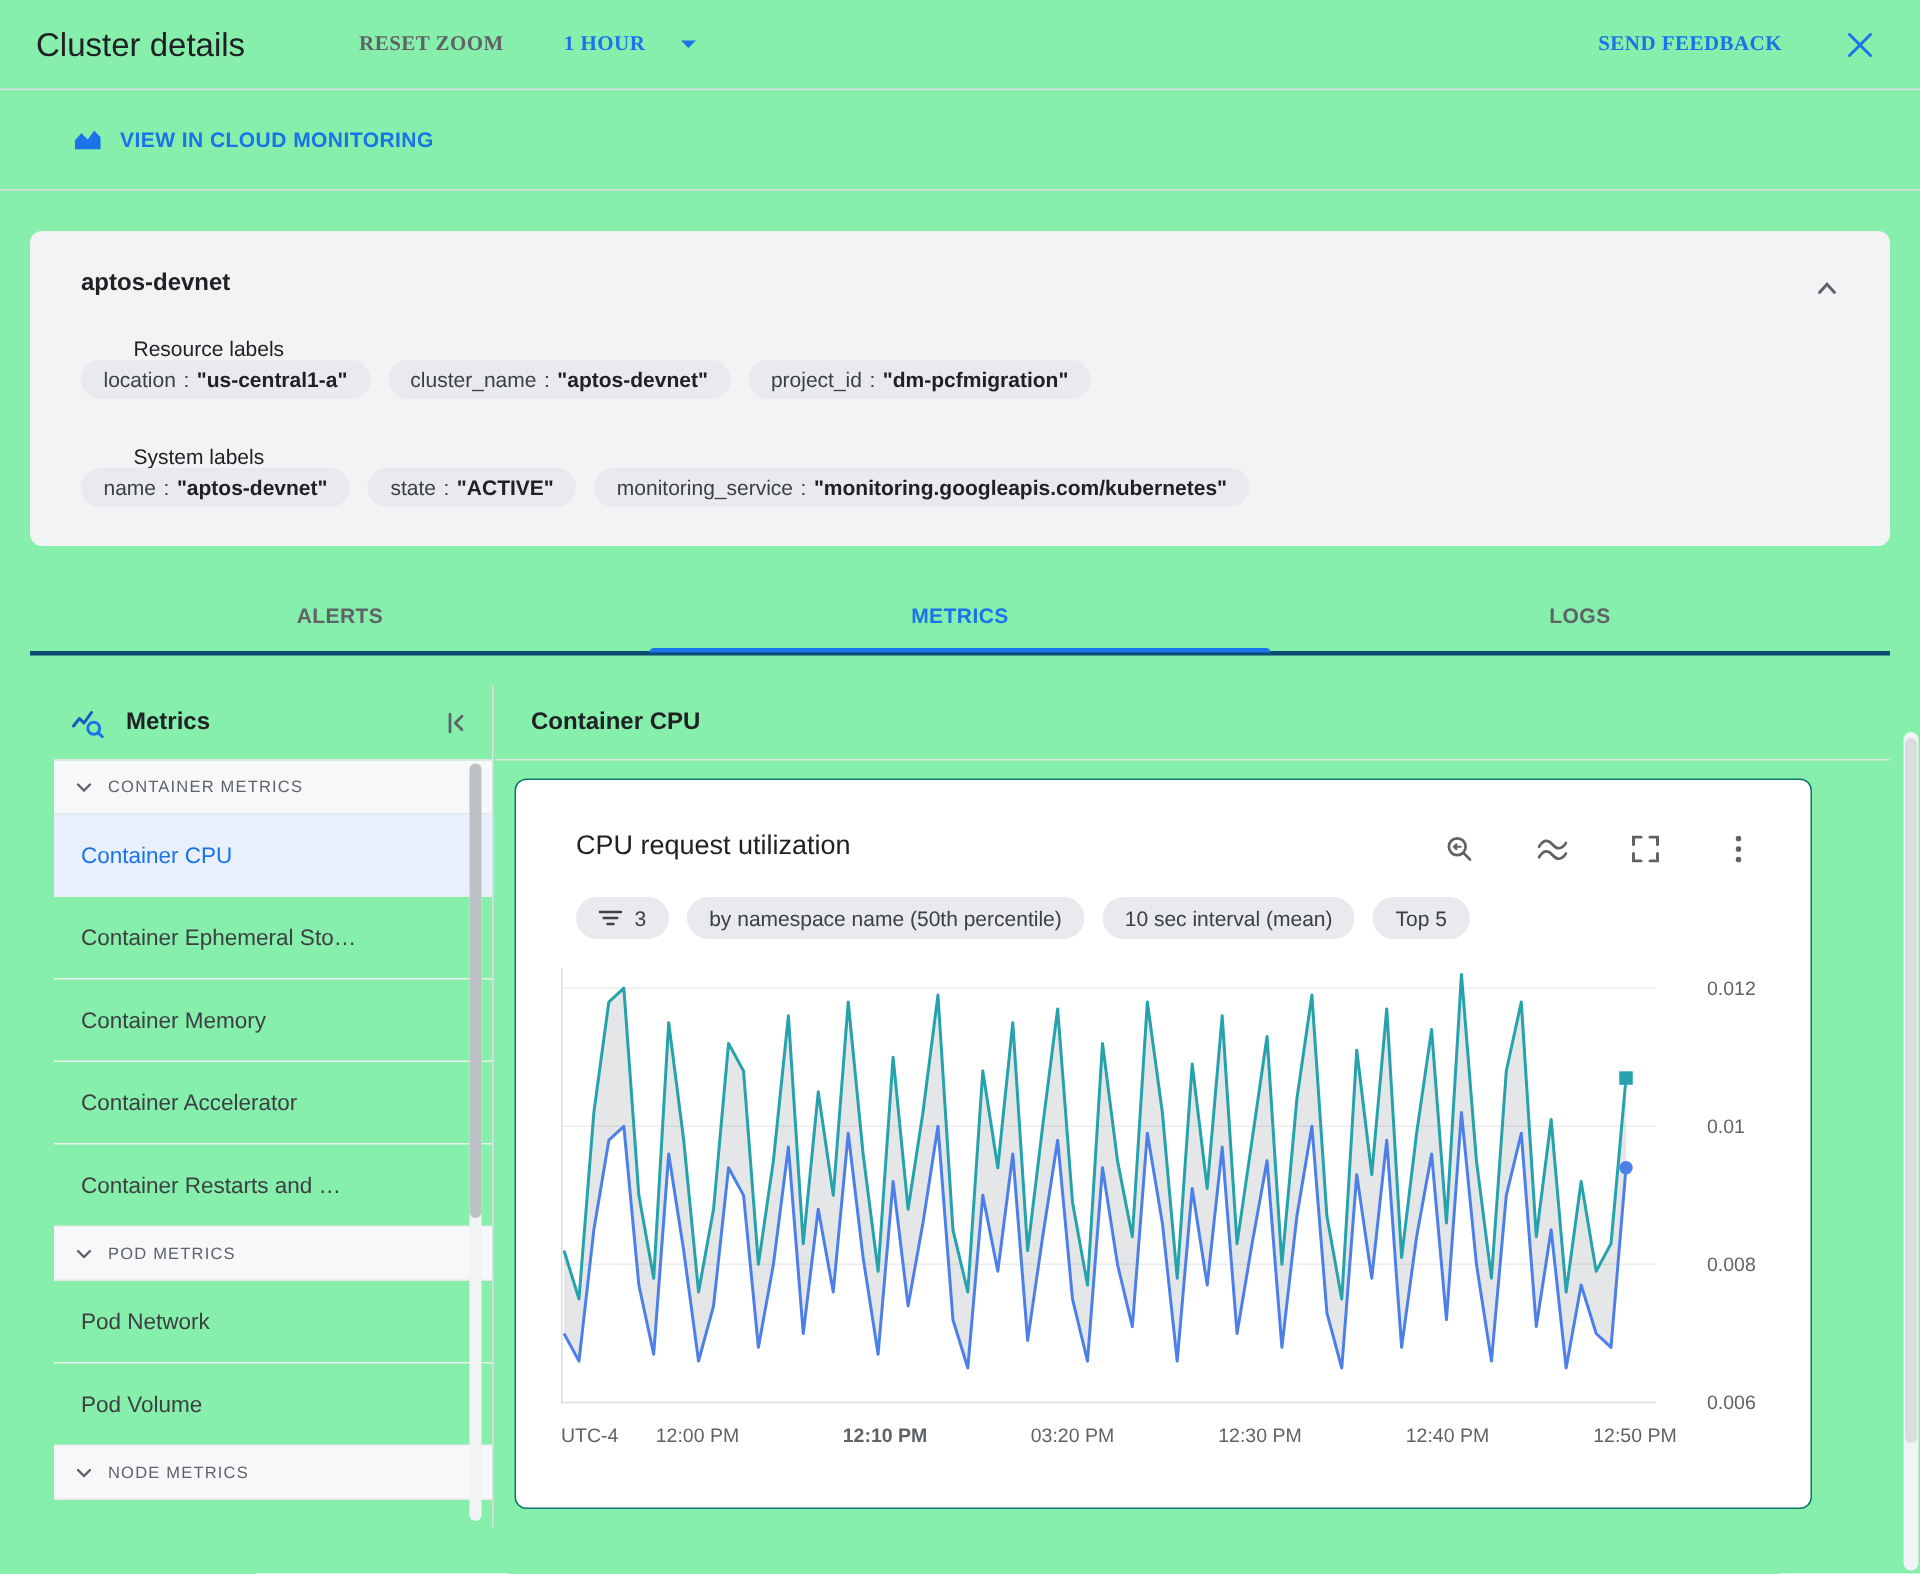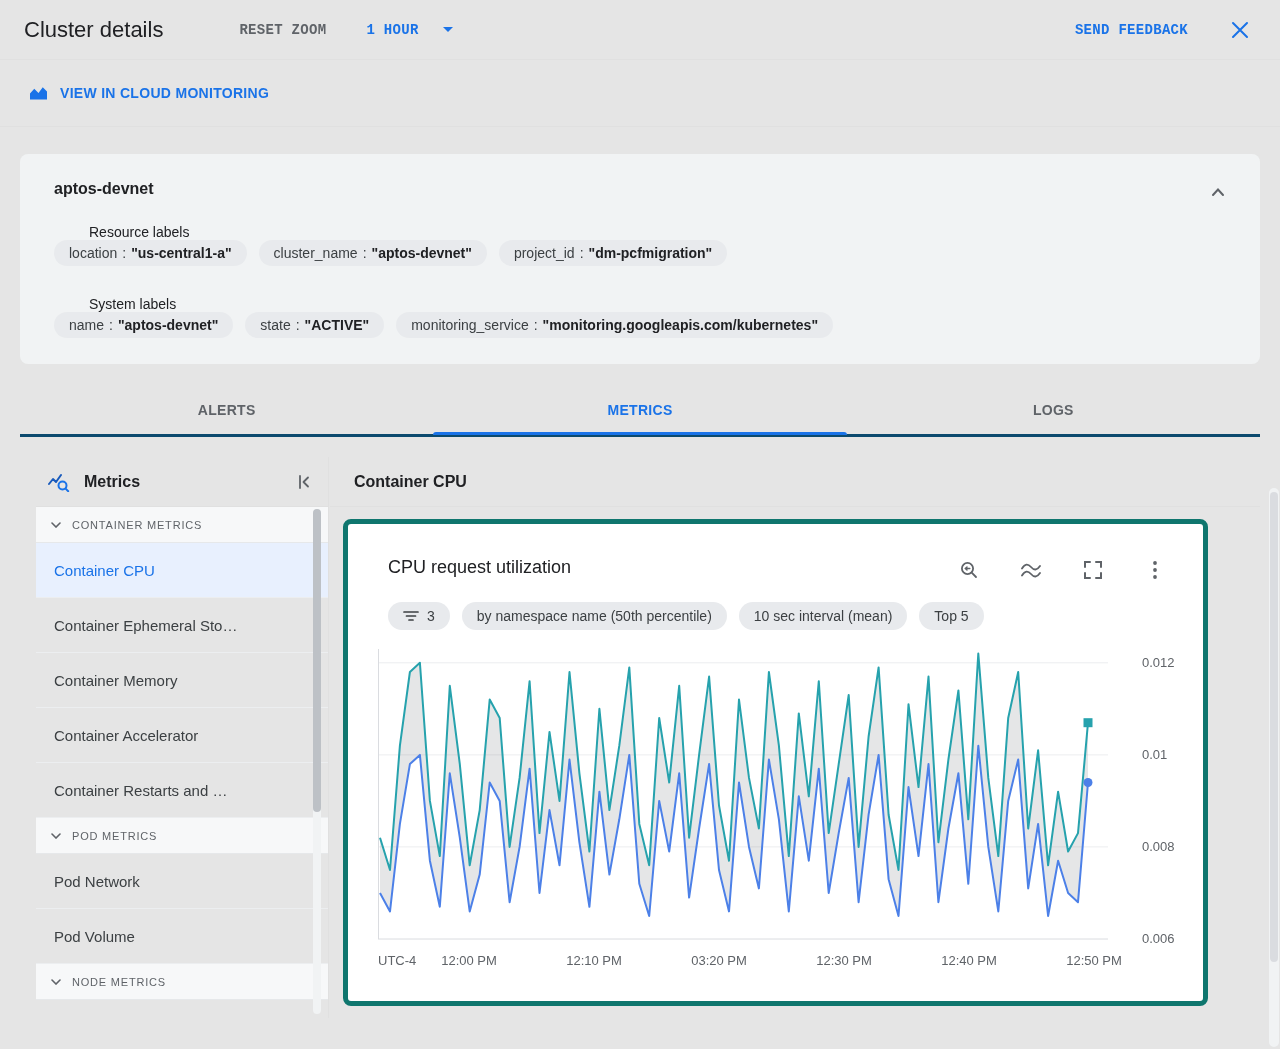--- a/index.html
+++ b/index.html
@@ -1,33 +1,33 @@
 <!DOCTYPE html>
 <html><head>
 <meta charset="utf-8">
 <style>
   * { box-sizing: border-box; margin: 0; padding: 0; }
   html,body { background:#fff; }
   body { font-family: "Liberation Sans", "DejaVu Sans", sans-serif; color:#202124; }
-  .page { position:relative; width:1280px; height:1049px; background:#e5e5e5; overflow:hidden; }
+  .page { position:relative; width:1280px; height:1049px; background:#86efac; overflow:hidden; }
 
   
   .topbar { height:60px; display:flex; align-items:center; padding:0 24px; border-bottom:1px solid #e0e0e0; }
   .topbar h1 { font-size:22px; font-weight:500; color:#202124; }
-  .txtbtn { background:none; border:none; cursor:pointer; font-family:Liberation Mono, monospace; font-size:14px; font-weight:600; letter-spacing:.3px; padding:6px 8px; }
+  .txtbtn { background:none; border:none; cursor:pointer; font-family:Liberation Serif, serif; font-size:14px; font-weight:600; letter-spacing:.3px; padding:6px 8px; }
   .txtbtn.gray { color:#5f6368; margin-left:68px; }
   .txtbtn.blue { color:#1a73e8; }
   .time-dd { margin-left:24px; display:flex; align-items:center; gap:24px; }
   .caret { width:0; height:0; border-left:5px solid transparent; border-right:5px solid transparent; border-top:5px solid #1a73e8; display:inline-block; }
   .push { margin-left:auto; }
   .iconbtn { background:none; border:none; cursor:pointer; display:flex; align-items:center; justify-content:center; width:32px; height:32px; }
   .close-btn { margin-left:28px; }
 
   
-  .monitor-bar { height:67px; display:flex; align-items:center; padding:0 28px; border-bottom:1px solid #e0e0e0; }
+  .monitor-bar { height:67px; display:flex; align-items:center; padding:0 48px; border-bottom:1px solid #e0e0e0; }
   .monitor-link { display:flex; align-items:center; gap:11px; background:none; border:none; cursor:pointer; font-family:inherit; color:#1a73e8; font-size:14px; font-weight:600; letter-spacing:.3px; }
 
   
   .cluster-card { margin:27px 20px 0; background:#f1f3f4; border-radius:8px; padding:26px 32px 26px 34px; position:relative; }
   .cluster-title { font-size:16px; font-weight:600; color:#202124; }
   .collapse-btn { position:absolute; right:26px; top:22px; }
   .labels-heading { font-size:14px; font-weight:400; color:#202124; margin-top:26px;margin-left:35px; }
   .labels-heading.second { margin-top:30px; }
   .chip-row { display:flex; gap:12px; margin-top:0; }
   .chip { display:inline-flex; align-items:center; background:#e8eaed; border-radius:16px; padding:5px 15px; font-size:14px; color:#3c4043; white-space:nowrap; }
@@ -49,21 +49,21 @@
   .section-head { height:36px; background:#f7f8f9; border-bottom:1px solid #e6e8ea; display:flex; align-items:center; gap:11px; padding-left:15px; font-size:11px; font-weight:400; letter-spacing:.8px; color:#5f6368; cursor:pointer; }
   .side-item { height:55px; display:flex; align-items:center; padding-left:18px; font-size:15px; color:#3c4043; border-bottom:1px solid #eceef0; cursor:pointer; white-space:nowrap; }
   .side-item.selected { background:#e8f0fe; color:#1a73e8; }
   .sb-scroll { position:absolute; right:7px; top:52px; bottom:4px; width:8px; border-radius:4px; background:#f1f3f4; }
   .sb-scroll .thumb { position:absolute; top:0; left:0; width:8px; height:303px; border-radius:4px; background:#bdc1c6; }
 
   .main { position:absolute; left:310px; right:0; top:0; bottom:0; }
   .main-head { height:50px; border-bottom:1px solid #e0e0e0; display:flex; align-items:center; padding-left:24px; font-size:16px; font-weight:700; color:#202124; }
 
   
-  .chart-card { position:absolute; left:13px; top:62px; width:865px; height:487px; background:#fff; border:5px solid #0f766e; border-radius:8px;padding-left:12px; }
+  .chart-card { position:absolute; left:13px; top:62px; width:865px; height:487px; background:#fff; border:1px solid #0f766e; border-radius:8px;padding-left:12px; }
   .card-title { position:absolute; left:40px; top:33px; font-size:18px; font-weight:400; color:#202124; }
   .card-toolbar { position:absolute; right:32px; top:30px; display:flex; gap:30px; }
   .chips-row { position:absolute; left:40px; top:78px; display:flex; gap:12px; }
   .fchip { display:inline-flex; align-items:center; gap:8px; background:#e8eaed; border:none; cursor:pointer; font-family:inherit; border-radius:14px; height:28px; padding:0 15px; font-size:14px; color:#3c4043; white-space:nowrap; }
 
   .chart-wrap { position:absolute; left:30px; top:125px; width:825px; height:330px; }
   .chart-svg { position:absolute; left:0; top:0; }
   .y-label { position:absolute; left:764px; width:50px; font-size:13px; color:#5f6368; }
   .x-label { position:absolute; top:304px; font-size:13px; color:#5f6368; }
   .x-label.tick { width:90px; text-align:center; }
@@ -265,21 +265,21 @@
               <line x1="0" x2="730" y1="290" y2="290" stroke="#dadce0"></line>
               <rect x="705.5" y="69.2" width="9" height="9" fill="#26a2ad"></rect>
               <circle cx="710.0" cy="133.5" r="4.5" fill="#4c80e8"></circle>
             </svg>
         <div class="y-label" style="top: 6px;">0.012</div>
             <div class="y-label" style="top: 98px;">0.01</div>
             <div class="y-label" style="top: 190px;">0.008</div>
             <div class="y-label" style="top: 282px;">0.006</div>
             <div class="x-label" style="left: 0px;">UTC-4</div>
             <div class="x-label tick" style="left: 46px;">12:00 PM</div>
-            <div class="x-label tick" style="left: 171px;">12:10 PM</div>
+            <div class="x-label tick" style="left: 171px; font-weight: bold;">12:10 PM</div>
             <div class="x-label tick" style="left: 296px;">03:20 PM</div>
             <div class="x-label tick" style="left: 421px;">12:30 PM</div>
             <div class="x-label tick" style="left: 546px;">12:40 PM</div>
             <div class="x-label tick" style="left: 671px;">12:50 PM</div>
           </div>
       </div>
     </section>
   </div>
 
   <div class="page-scroll">

